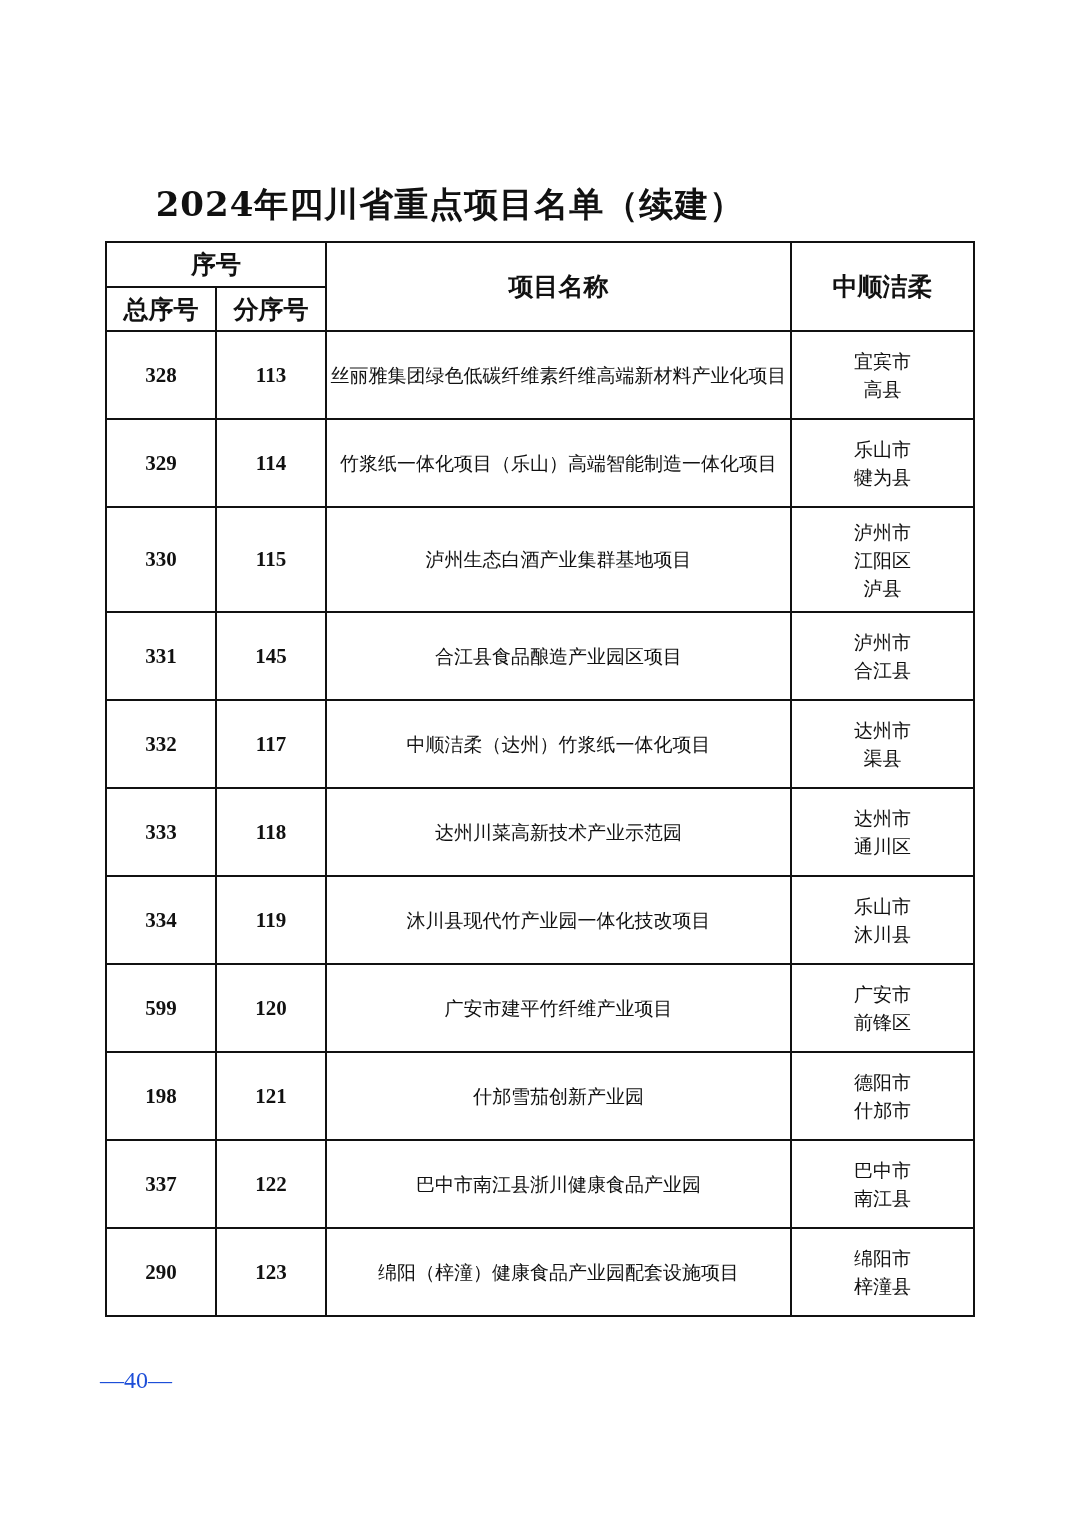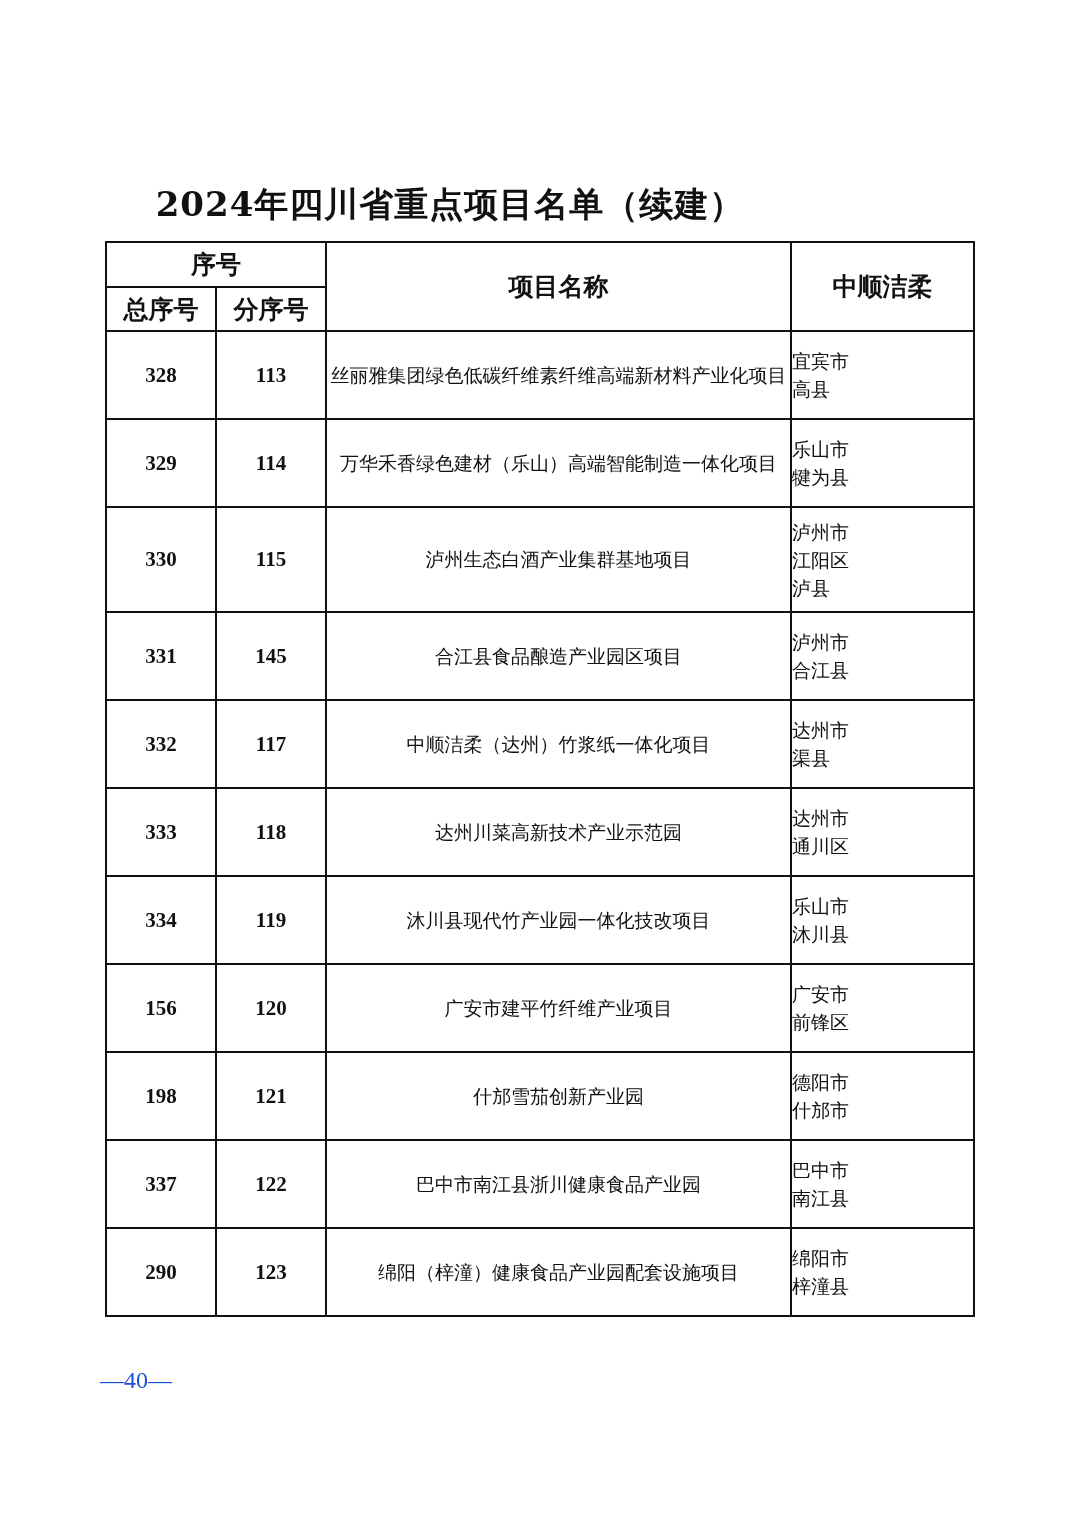--- a/index.html
+++ b/index.html
@@ -19,21 +19,21 @@
   }
   table.list th { font-weight: bold; font-size: 25px; text-align: center; margin-top: 6px; }
   .h1 { height: 45px; }
   .h2 { height: 44px; }
   tr.row td { height: 86px; }
   tr.row.tall td { height: 103px; }
   td.num {
     text-align: center; font-family: "Liberation Serif", "DejaVu Serif", serif; font-size: 21px; font-weight: bold;
   }
   td.name { text-align: center; font-size: 19px; line-height: 27px; padding-left: 4px; padding-right: 2px; margin-top: 13px; }
-  td.addr { font-size: 19px; line-height: 28px; }
+  td.addr { text-align: center; font-size: 19px; line-height: 28px; }
   .addr-line { display: block; }
   .page-num {
     position: absolute; left: 100px; top: 1367px;
     font-family: "Liberation Serif", "DejaVu Serif", serif; font-size: 24px; color: #1d4ed8;
   }
 </style>
 </head>
 <body>
 
 <div class="title">2024年四川省重点项目名单（续建）</div>
@@ -62,21 +62,21 @@
       <td class="num">113</td>
       <td class="name">丝丽雅集团绿色低碳纤维素纤维高端新材料产业化项目</td>
       <td class="addr">
         <span class="addr-line">宜宾市</span>
         <span class="addr-line">高县</span>
       </td>
     </tr>
     <tr class="row">
       <td class="num">329</td>
       <td class="num">114</td>
-      <td class="name">万华禾香绿色建材（乐山）高端智能制造一体化项目</td>
+      <td class="name">竹浆纸一体化项目（乐山）高端智能制造一体化项目</td>
       <td class="addr">
         <span class="addr-line">乐山市</span>
         <span class="addr-line">犍为县</span>
       </td>
     </tr>
     <tr class="row tall">
       <td class="num">330</td>
       <td class="num">115</td>
       <td class="name">泸州生态白酒产业集群基地项目</td>
       <td class="addr">
@@ -115,21 +115,21 @@
     <tr class="row">
       <td class="num">334</td>
       <td class="num">119</td>
       <td class="name">沐川县现代竹产业园一体化技改项目</td>
       <td class="addr">
         <span class="addr-line">乐山市</span>
         <span class="addr-line">沐川县</span>
       </td>
     </tr>
     <tr class="row">
-      <td class="num">156</td>
+      <td class="num">599</td>
       <td class="num">120</td>
       <td class="name">广安市建平竹纤维产业项目</td>
       <td class="addr">
         <span class="addr-line">广安市</span>
         <span class="addr-line">前锋区</span>
       </td>
     </tr>
     <tr class="row">
       <td class="num">198</td>
       <td class="num">121</td>

